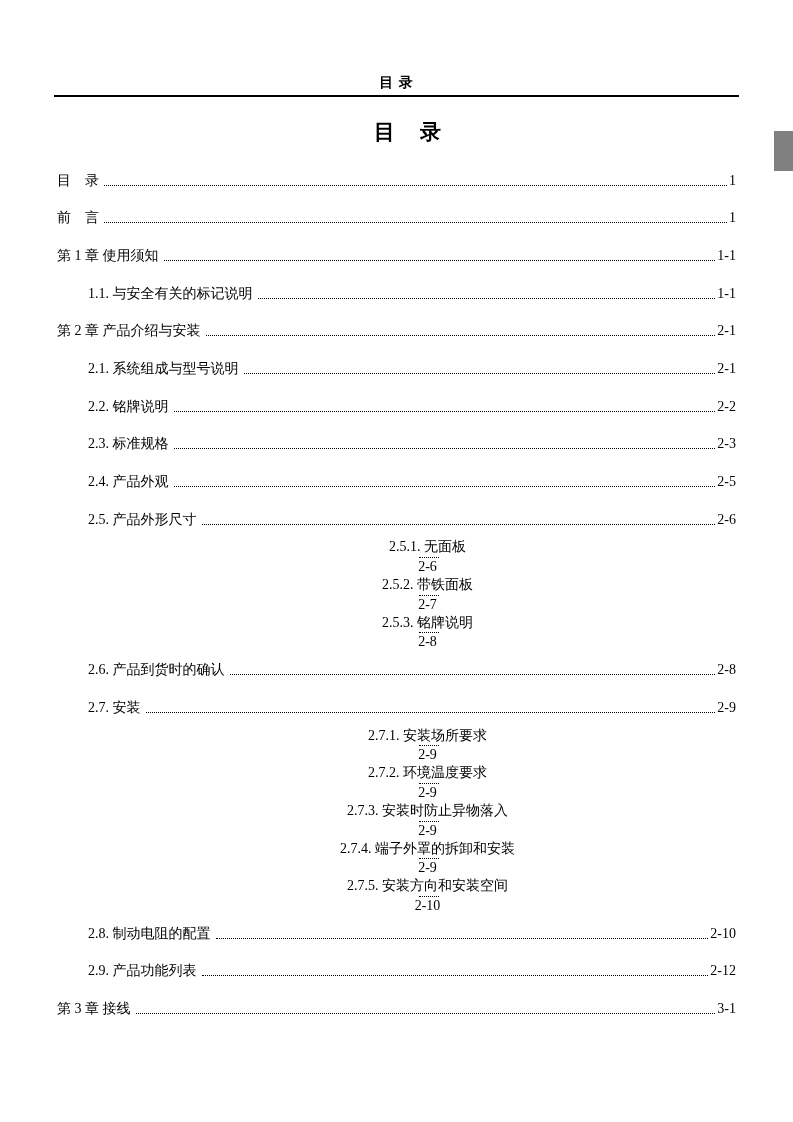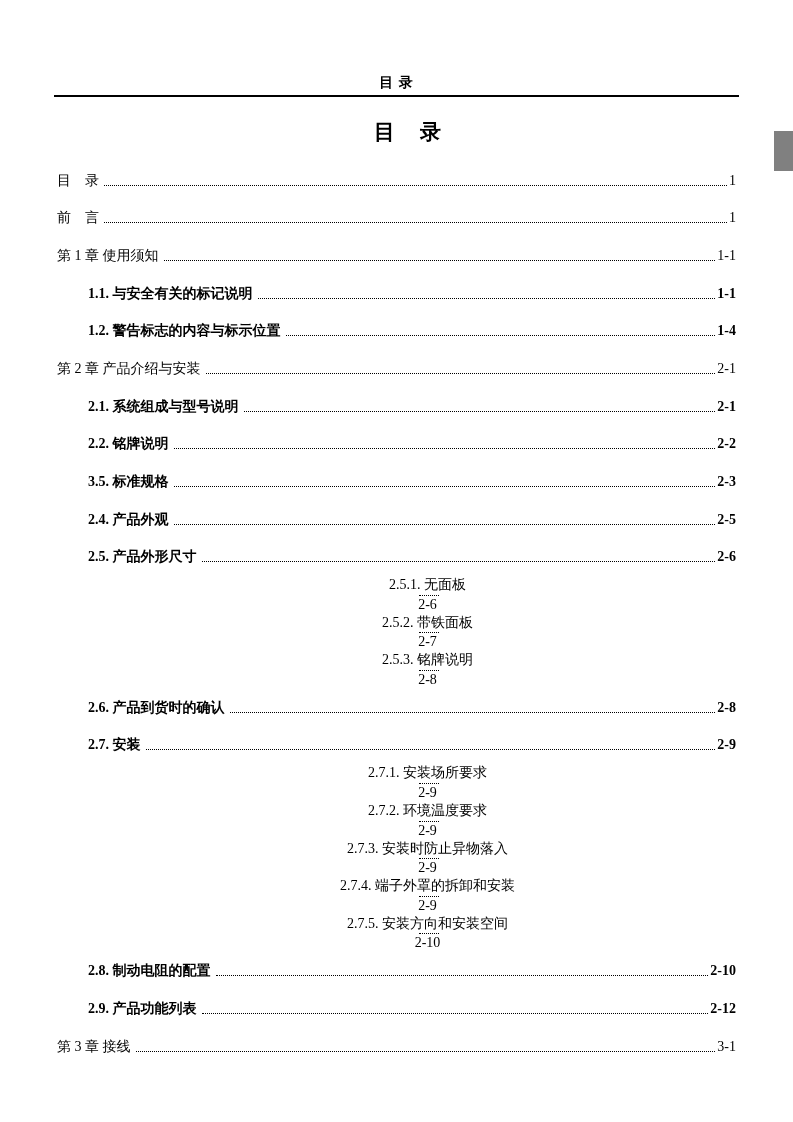--- a/index.html
+++ b/index.html
@@ -38,21 +38,21 @@
     position:absolute;
     left:57px;top:162px;width:679px;
   }
   .toc-row{
     display:flex;
     align-items:center;
     height:37.65px;
     font-size:14px;
     line-height:18px;
   }
-  .toc-row.lvl-1{padding-left:31px;font-weight:bold;}
+  .toc-row.lvl-1{padding-left:31px;}
   .toc-row.lvl-2{padding-left:62px;flex-direction:column;}
   .toc-label{white-space:pre;flex:0 0 auto;}
   .toc-leader{
     flex:1 1 auto;
     height:9px;
     border-bottom:1px dotted #000;
     margin:0 2px 0 5px;
     min-width:20px;
   }
   .toc-page{white-space:pre;flex:0 0 auto;}
@@ -82,42 +82,37 @@
       <div class="toc-row lvl-0">
       <span class="toc-label">第 1 章 使用须知</span>
       <span class="toc-leader"></span>
       <span class="toc-page">1-1</span>
     </div>
       <div class="toc-row lvl-1">
       <span class="toc-label">1.1. 与安全有关的标记说明</span>
       <span class="toc-leader"></span>
       <span class="toc-page">1-1</span>
     </div>
-      <div class="toc-row lvl-1">
-      <span class="toc-label">1.2. 警告标志的内容与标示位置</span>
-      <span class="toc-leader"></span>
-      <span class="toc-page">1-4</span>
-    </div>
       <div class="toc-row lvl-0">
       <span class="toc-label">第 2 章 产品介绍与安装</span>
       <span class="toc-leader"></span>
       <span class="toc-page">2-1</span>
     </div>
       <div class="toc-row lvl-1">
       <span class="toc-label">2.1. 系统组成与型号说明</span>
       <span class="toc-leader"></span>
       <span class="toc-page">2-1</span>
     </div>
       <div class="toc-row lvl-1">
       <span class="toc-label">2.2. 铭牌说明</span>
       <span class="toc-leader"></span>
       <span class="toc-page">2-2</span>
     </div>
       <div class="toc-row lvl-1">
-      <span class="toc-label">3.5. 标准规格</span>
+      <span class="toc-label">2.3. 标准规格</span>
       <span class="toc-leader"></span>
       <span class="toc-page">2-3</span>
     </div>
       <div class="toc-row lvl-1">
       <span class="toc-label">2.4. 产品外观</span>
       <span class="toc-leader"></span>
       <span class="toc-page">2-5</span>
     </div>
       <div class="toc-row lvl-1">
       <span class="toc-label">2.5. 产品外形尺寸</span>

